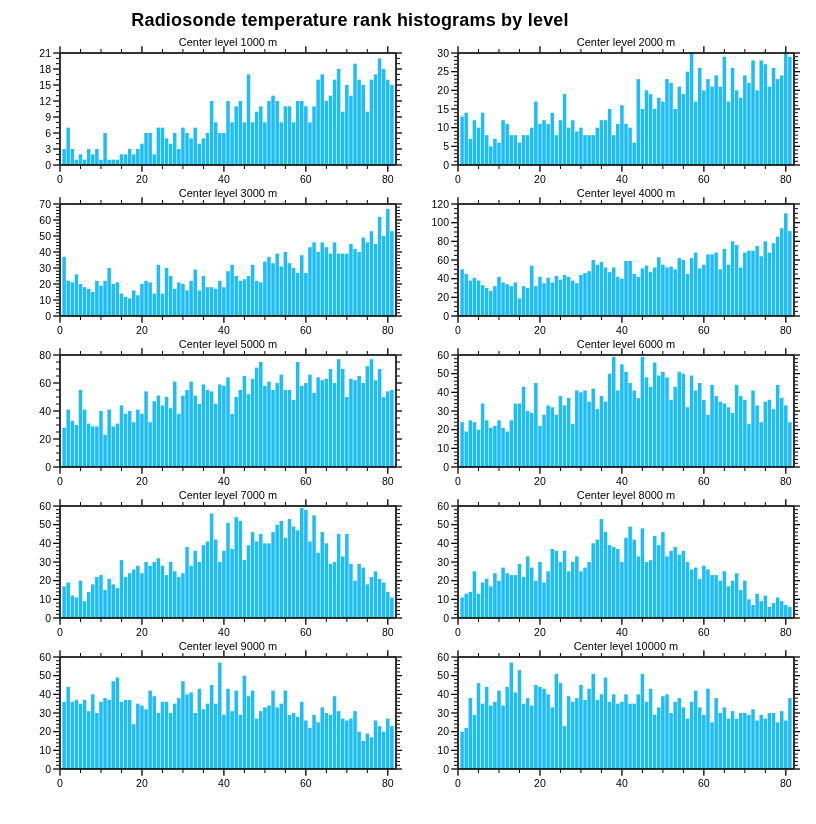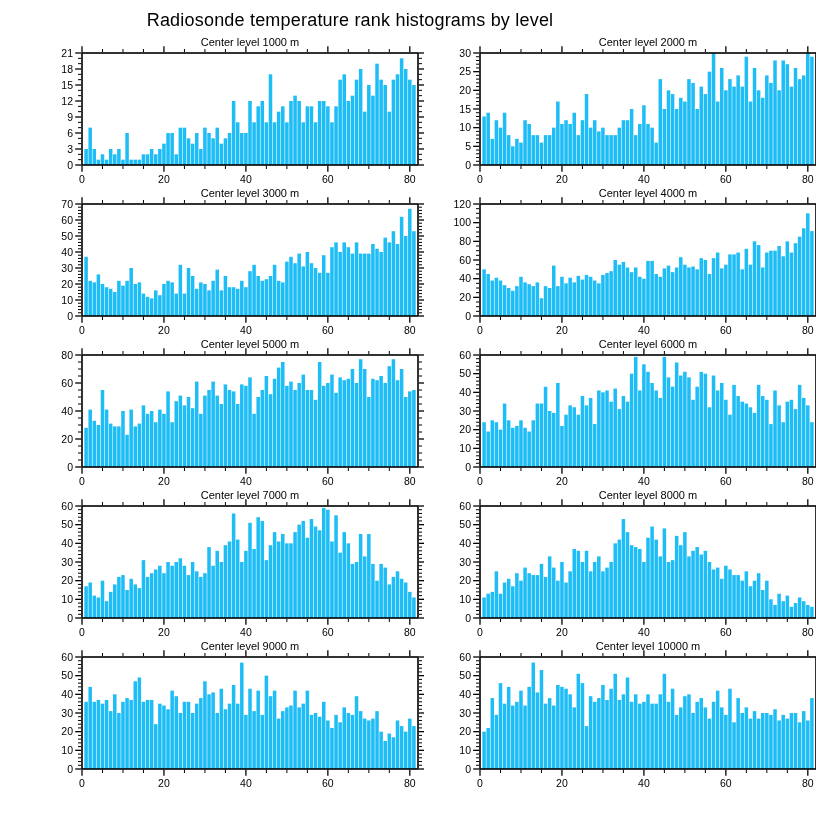--- a/index.html
+++ b/index.html
@@ -3,28 +3,28 @@
 <meta charset="utf-8">
 <style>
   html,body{margin:0;padding:0;background:#ffffff;}
   body{
     width:816px;height:824px;overflow:hidden;
     font-family:"Liberation Sans", sans-serif;
     color:#000;
   }
   .page-title{
     width:700px;text-align:center;
-    font-size:18px;font-weight:400;
+    font-size:18px;font-weight:700;
     padding-top:10px;padding-bottom:4px;
     letter-spacing:0.2px;
   }
   .charts-grid{
     display:grid;
     grid-template-columns:398px 398px;
-    padding-left:26px;
+    padding-left:4px;
   }
   .panel{width:398px;height:151px;}
   svg text{font-family:"Liberation Sans", sans-serif;}
 </style>
 </head>
 <body>
 
 <div class="page-title">Radiosonde temperature rank histograms by level</div>
 
 <div class="charts-grid">

